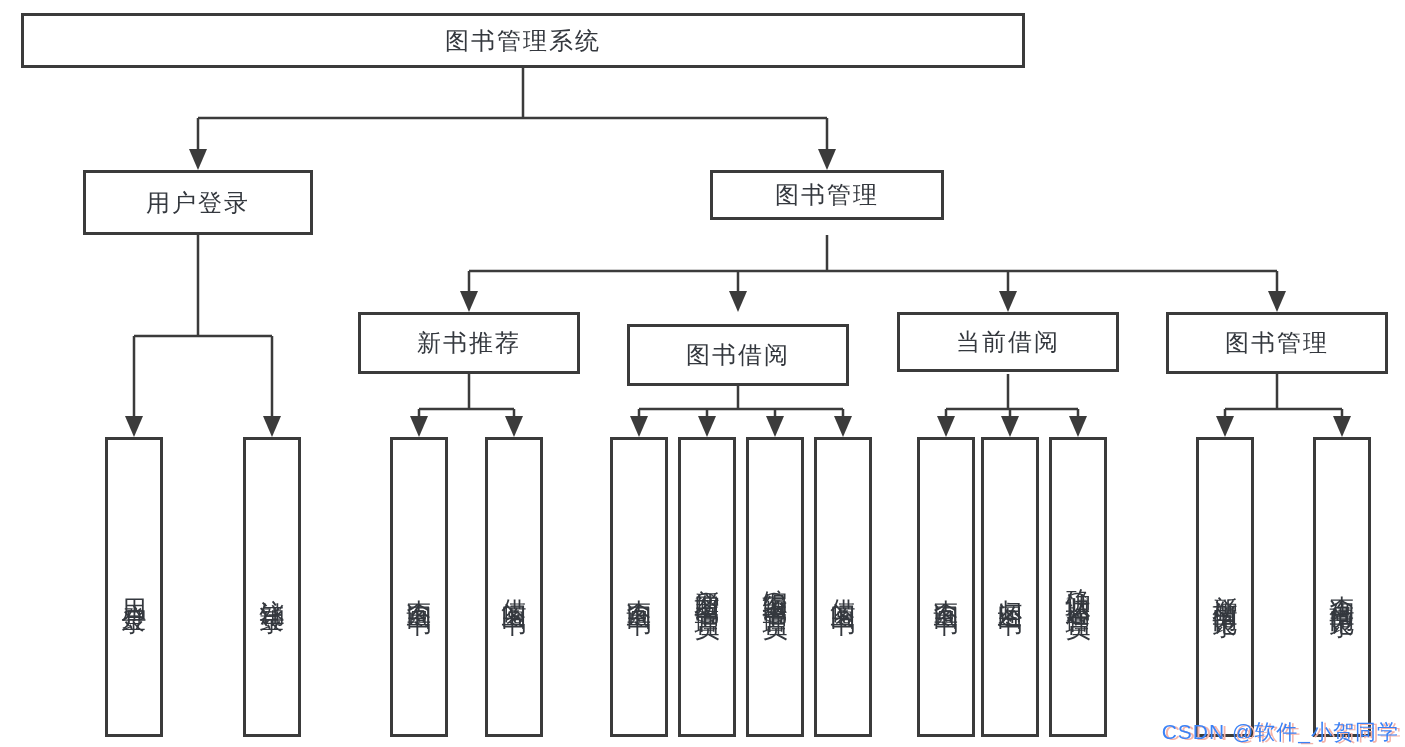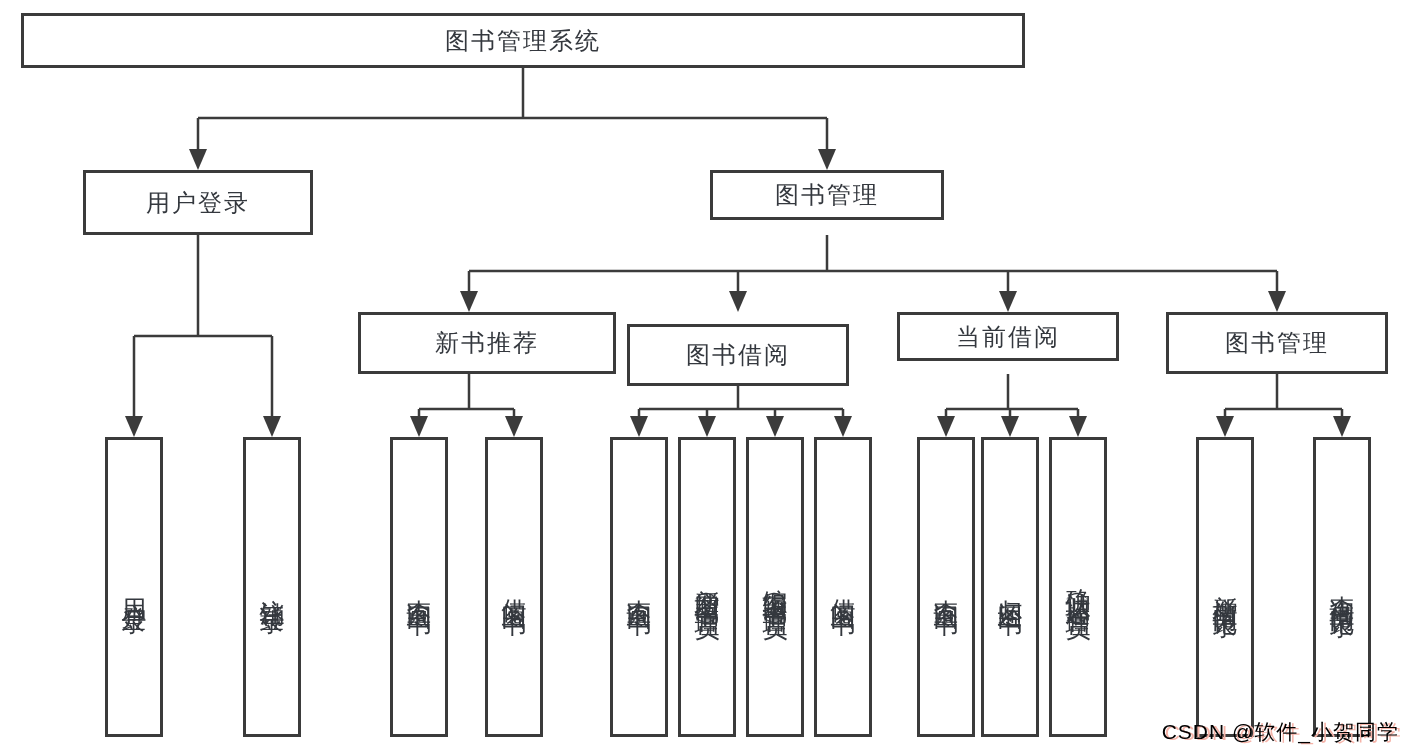--- a/index.html
+++ b/index.html
@@ -23,21 +23,21 @@
     font-size:25px;
     letter-spacing:4px;
     line-height:1;
   }
   .watermark{
     position:absolute;
     right:6px;
     bottom:1px;
     font-size:21px;
     letter-spacing:1px;
-    color:#000000;
+    color:#3b82f6;
     text-shadow:3px 1px 0 #f5b3a8;
     white-space:nowrap;
   }
 </style>
 </head>
 <body>
 
 <div class="canvas">
 
   <svg class="connectors" width="1405" height="747" id="connectors">
@@ -67,27 +67,27 @@
     <span>图书管理系统</span>
   </div>
 
   <div class="box h" style="left:83px;top:170px;width:230px;height:65px">
     <span>用户登录</span>
   </div>
   <div class="box h" style="left:710px;top:170px;width:234px;height:50px">
     <span>图书管理</span>
   </div>
 
-  <div class="box h" style="left:358px;top:312px;width:258px;height:62px">
+  <div class="box h" style="left:358px;top:312px;width:222px;height:62px">
     <span>新书推荐</span>
   </div>
   <div class="box h" style="left:627px;top:324px;width:222px;height:62px">
     <span>图书借阅</span>
   </div>
-  <div class="box h" style="left:897px;top:312px;width:222px;height:49px">
+  <div class="box h" style="left:897px;top:312px;width:222px;height:60px">
     <span>当前借阅</span>
   </div>
   <div class="box h" style="left:1166px;top:312px;width:222px;height:62px">
     <span>图书管理</span>
   </div>
 
   <div class="box v" style="left:105px;top:437px;width:58px;height:300px">
     <span>用户登录</span>
   </div>
   <div class="box v" style="left:243px;top:437px;width:58px;height:300px">

